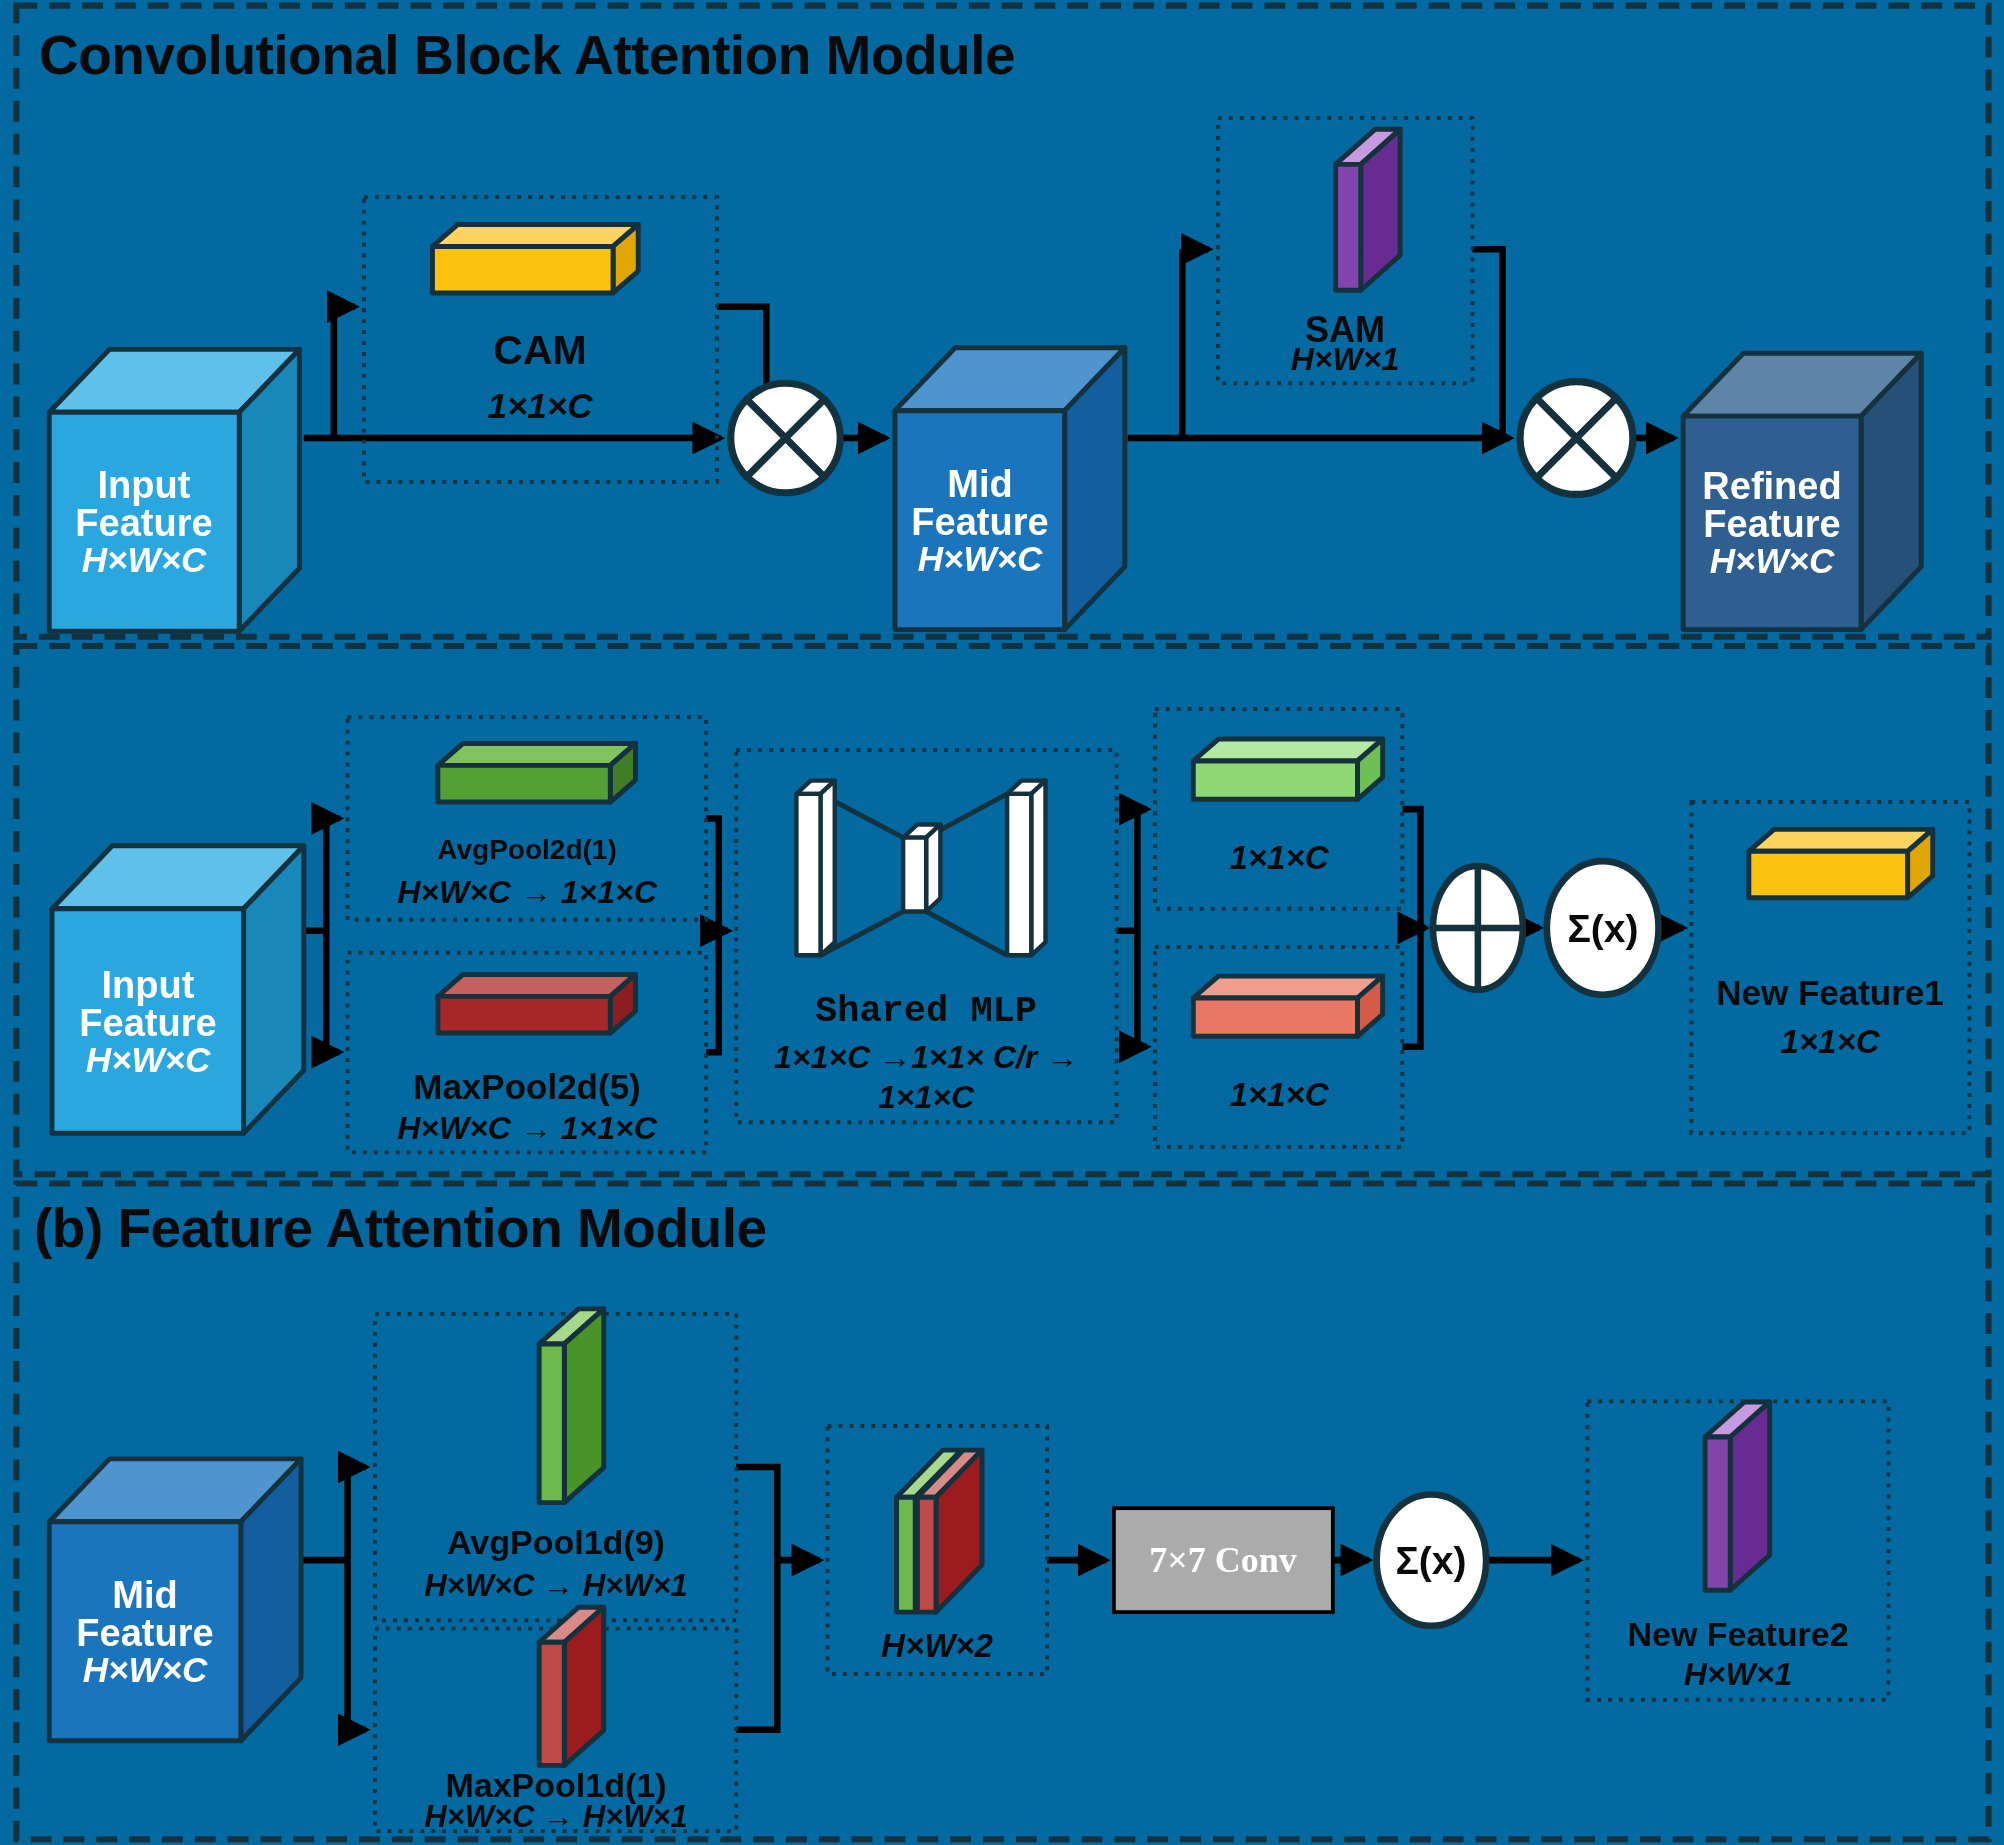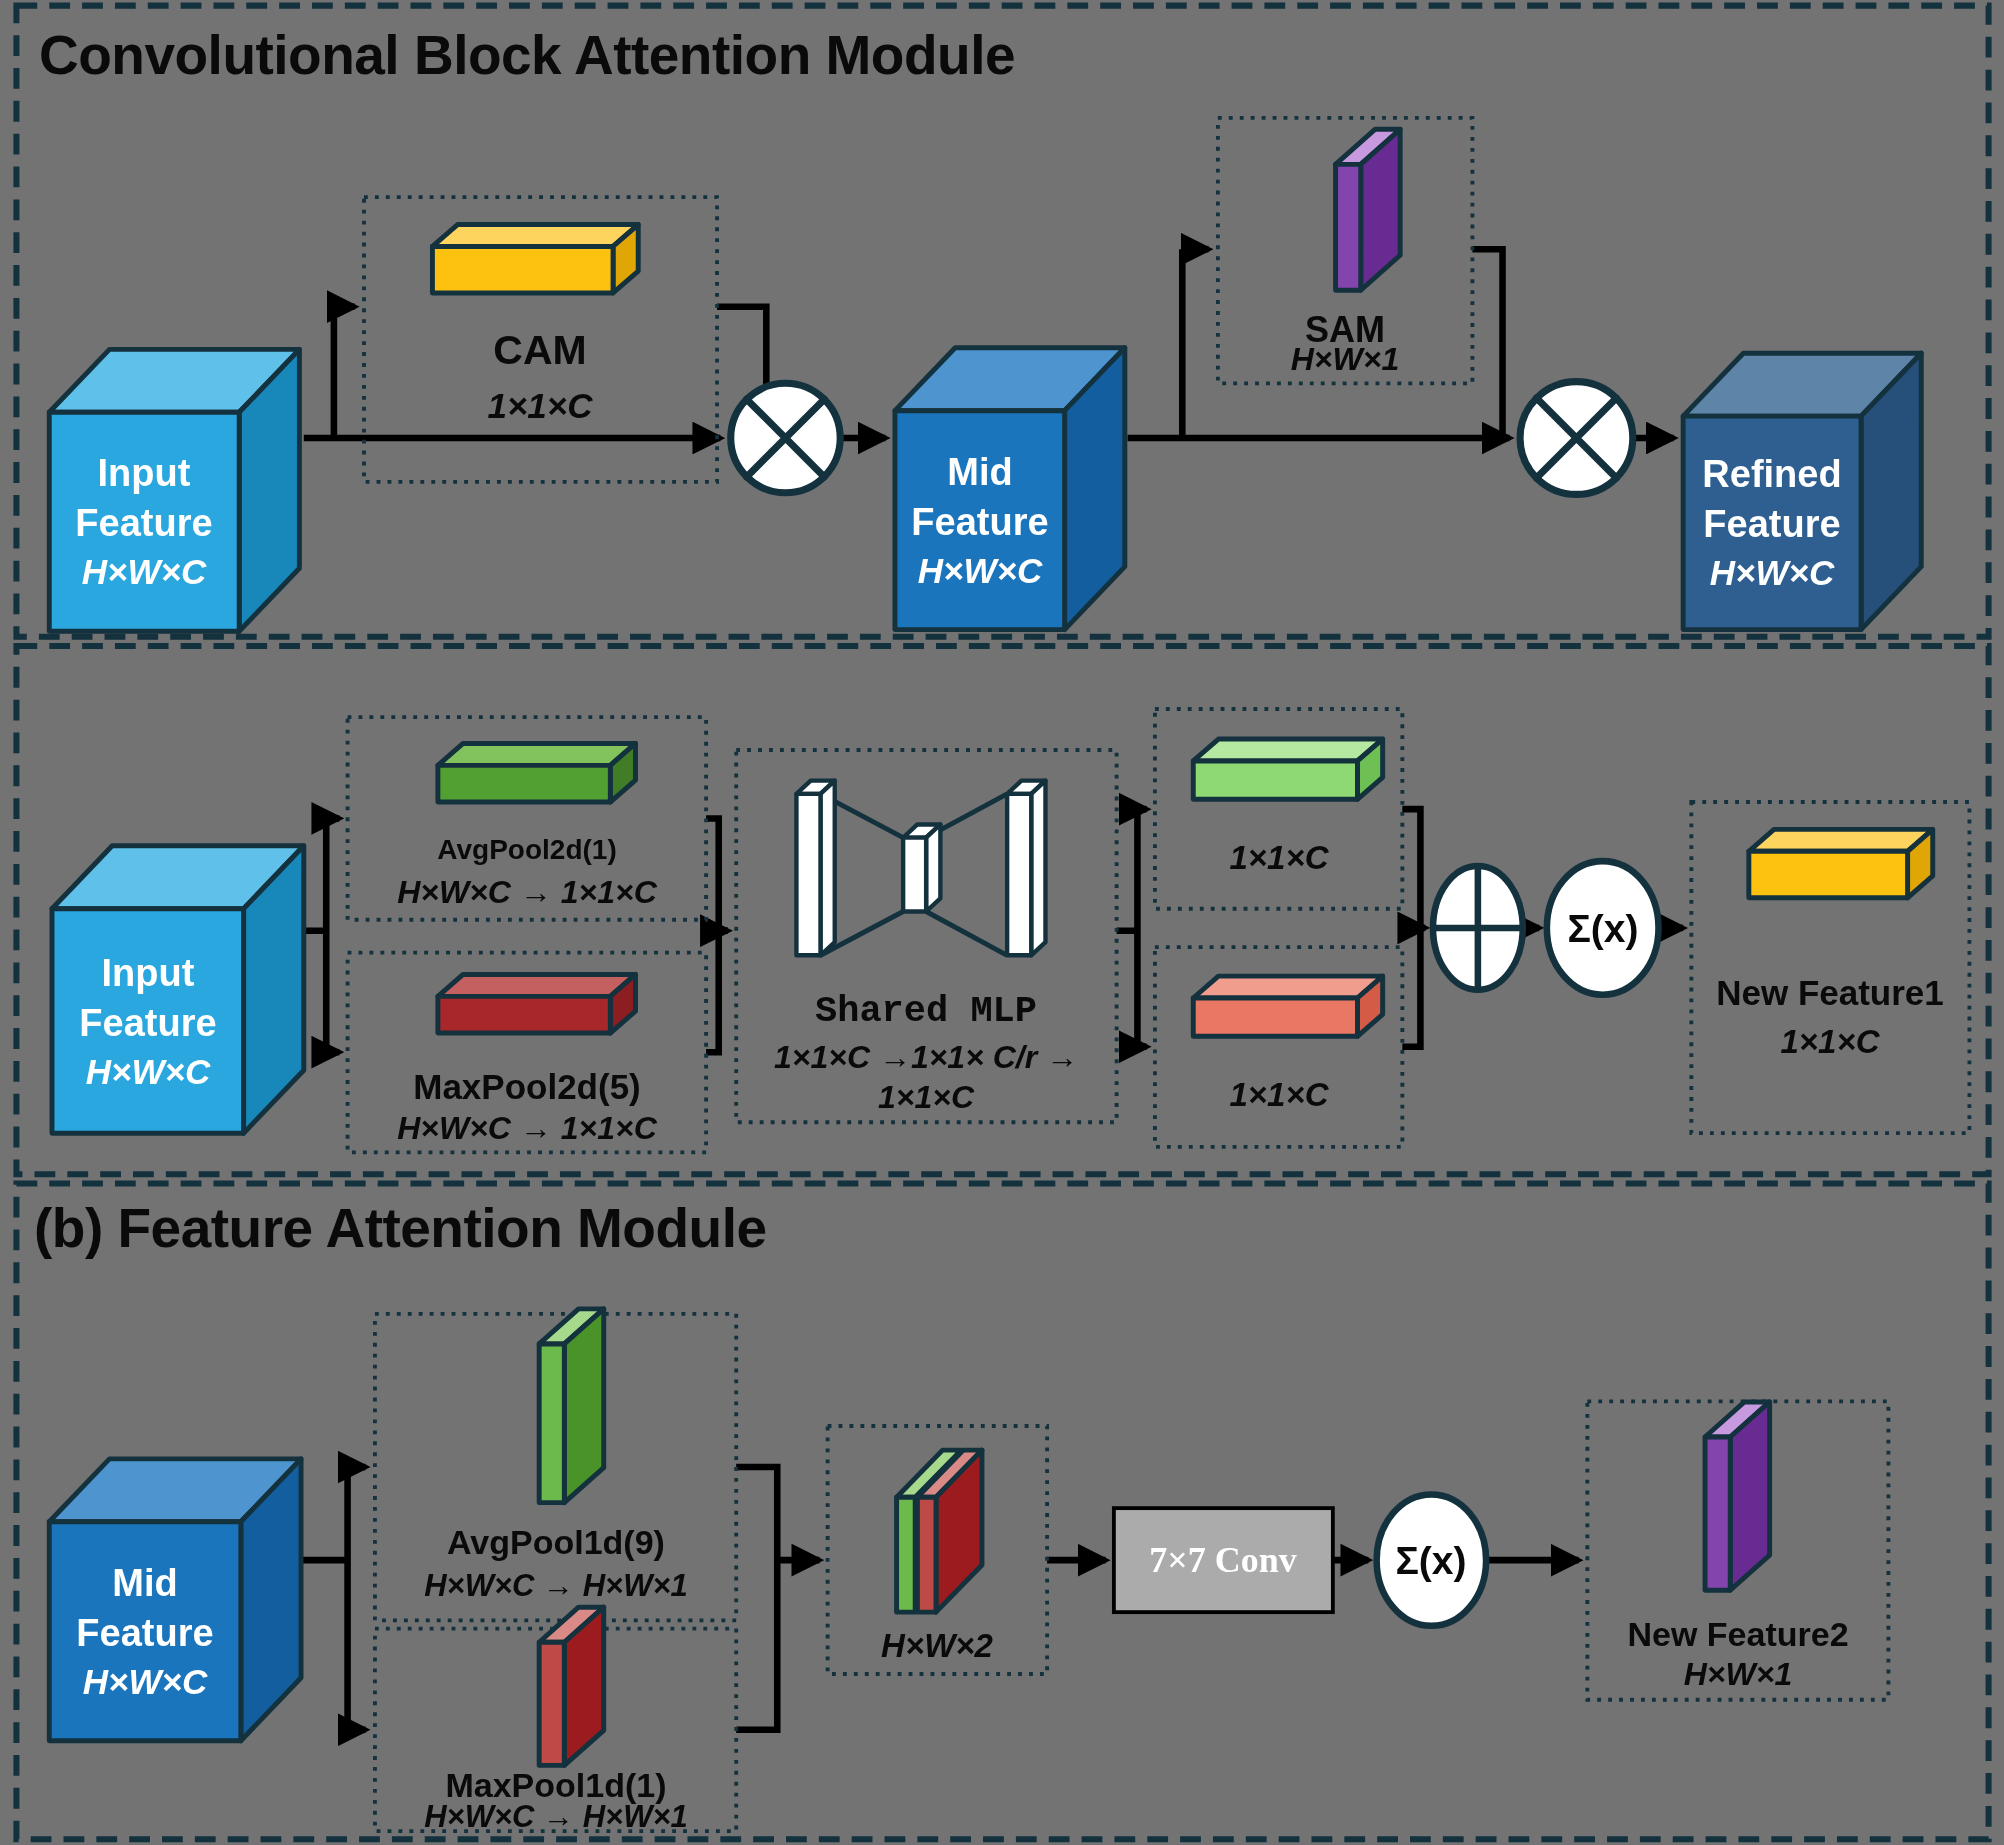--- a/index.html
+++ b/index.html
@@ -1,37 +1,37 @@
 <!DOCTYPE html>
 <html style="--border: #14313e; --arrow: #000000; --cyan_front: #2aa7df; --cyan_top: #5fc0ea; --cyan_side: #1887ba; --blue_front: #1b75bc; --blue_top: #4e95cf; --blue_side: #135e9e; --steel_front: #2e5f90; --steel_top: #5e84a8; --steel_side: #264f79; --yellow_front: #fdc110; --yellow_top: #fdd55e; --yellow_side: #e0a606; --green_front: #53a032; --green_top: #82c35d; --green_side: #417d26; --lightgreen_front: #8fd974; --lightgreen_top: #b5e8a1; --lightgreen_side: #6fc054; --red_front: #a8272b; --red_top: #c4605f; --red_side: #8c1d20; --salmon_front: #e87763; --salmon_top: #f19d8e; --salmon_side: #d45b46; --sgreen_strip: #6cba4c; --sgreen_face: #4a9329; --sgreen_top: #a6d98b; --sred_strip: #bd4a46; --sred_face: #9b1b1e; --sred_top: #d98a86; --purple_strip: #8444ad; --purple_face: #672b91; --purple_top: #c79ae0; --gray_box: #ababab;font-size:8.8px"><head>
 <meta charset="utf-8">
 <style>
   html,body{margin:0;padding:0;background:#fff;}
-  .stage{position:relative;width:2005px;height:1846px;background:#737373;
+  .stage{position:relative;width:2005px;height:1846px;background:#0369a1;
          font-family:"Liberation Sans",sans-serif;overflow:hidden;}
   .stage svg{position:absolute;left:0;top:0;width:100%;height:100%;}
   
   .s{stroke:var(--border,#14313e);stroke-width:9;stroke-linejoin:round;}
   .pan{fill:none;stroke:var(--border,#14313e);stroke-width:11;stroke-dasharray:38 22;}
   .dot{fill:none;stroke:var(--border,#14313e);stroke-width:7;stroke-dasharray:7 13;}
   .ln{stroke:#000;stroke-width:12;fill:none;}
   .ar{marker-end:url(#ah);}
   .circ{fill:#fff;stroke:var(--border,#14313e);stroke-width:13;}
   .xln{stroke:var(--border,#14313e);stroke-width:13;stroke-linecap:round;fill:none;}
   .mlp{fill:#fff;stroke:var(--border,#14313e);stroke-width:8;stroke-linejoin:round;}
   .mlpln{stroke:var(--border,#14313e);stroke-width:9;fill:none;}
   
   .lbl{position:absolute;transform:translate(-50%,-50%);white-space:nowrap;
        font-weight:700;color:#0a0a0a;line-height:1;}
   .it{font-style:italic;}
   .w{color:#fff;}
   .title{position:absolute;transform:translate(0,-50%);white-space:nowrap;
          font-weight:800;color:#0a0a0a;font-size:55px;letter-spacing:-0.5px;}
   .stack{position:absolute;display:flex;flex-direction:column;align-items:center;
-         justify-content:center;color:#fff;font-weight:700;gap:12px;}
+         justify-content:center;color:#fff;font-weight:700;}
   .stack .l{font-size:38px;line-height:1;}
   .stack .d{font-size:35px;line-height:1;font-style:italic;}
 </style>
 </head>
 <body>
 
 <div class="stage">
 
 <svg viewBox="0 0 3663 3372">
   <defs>

